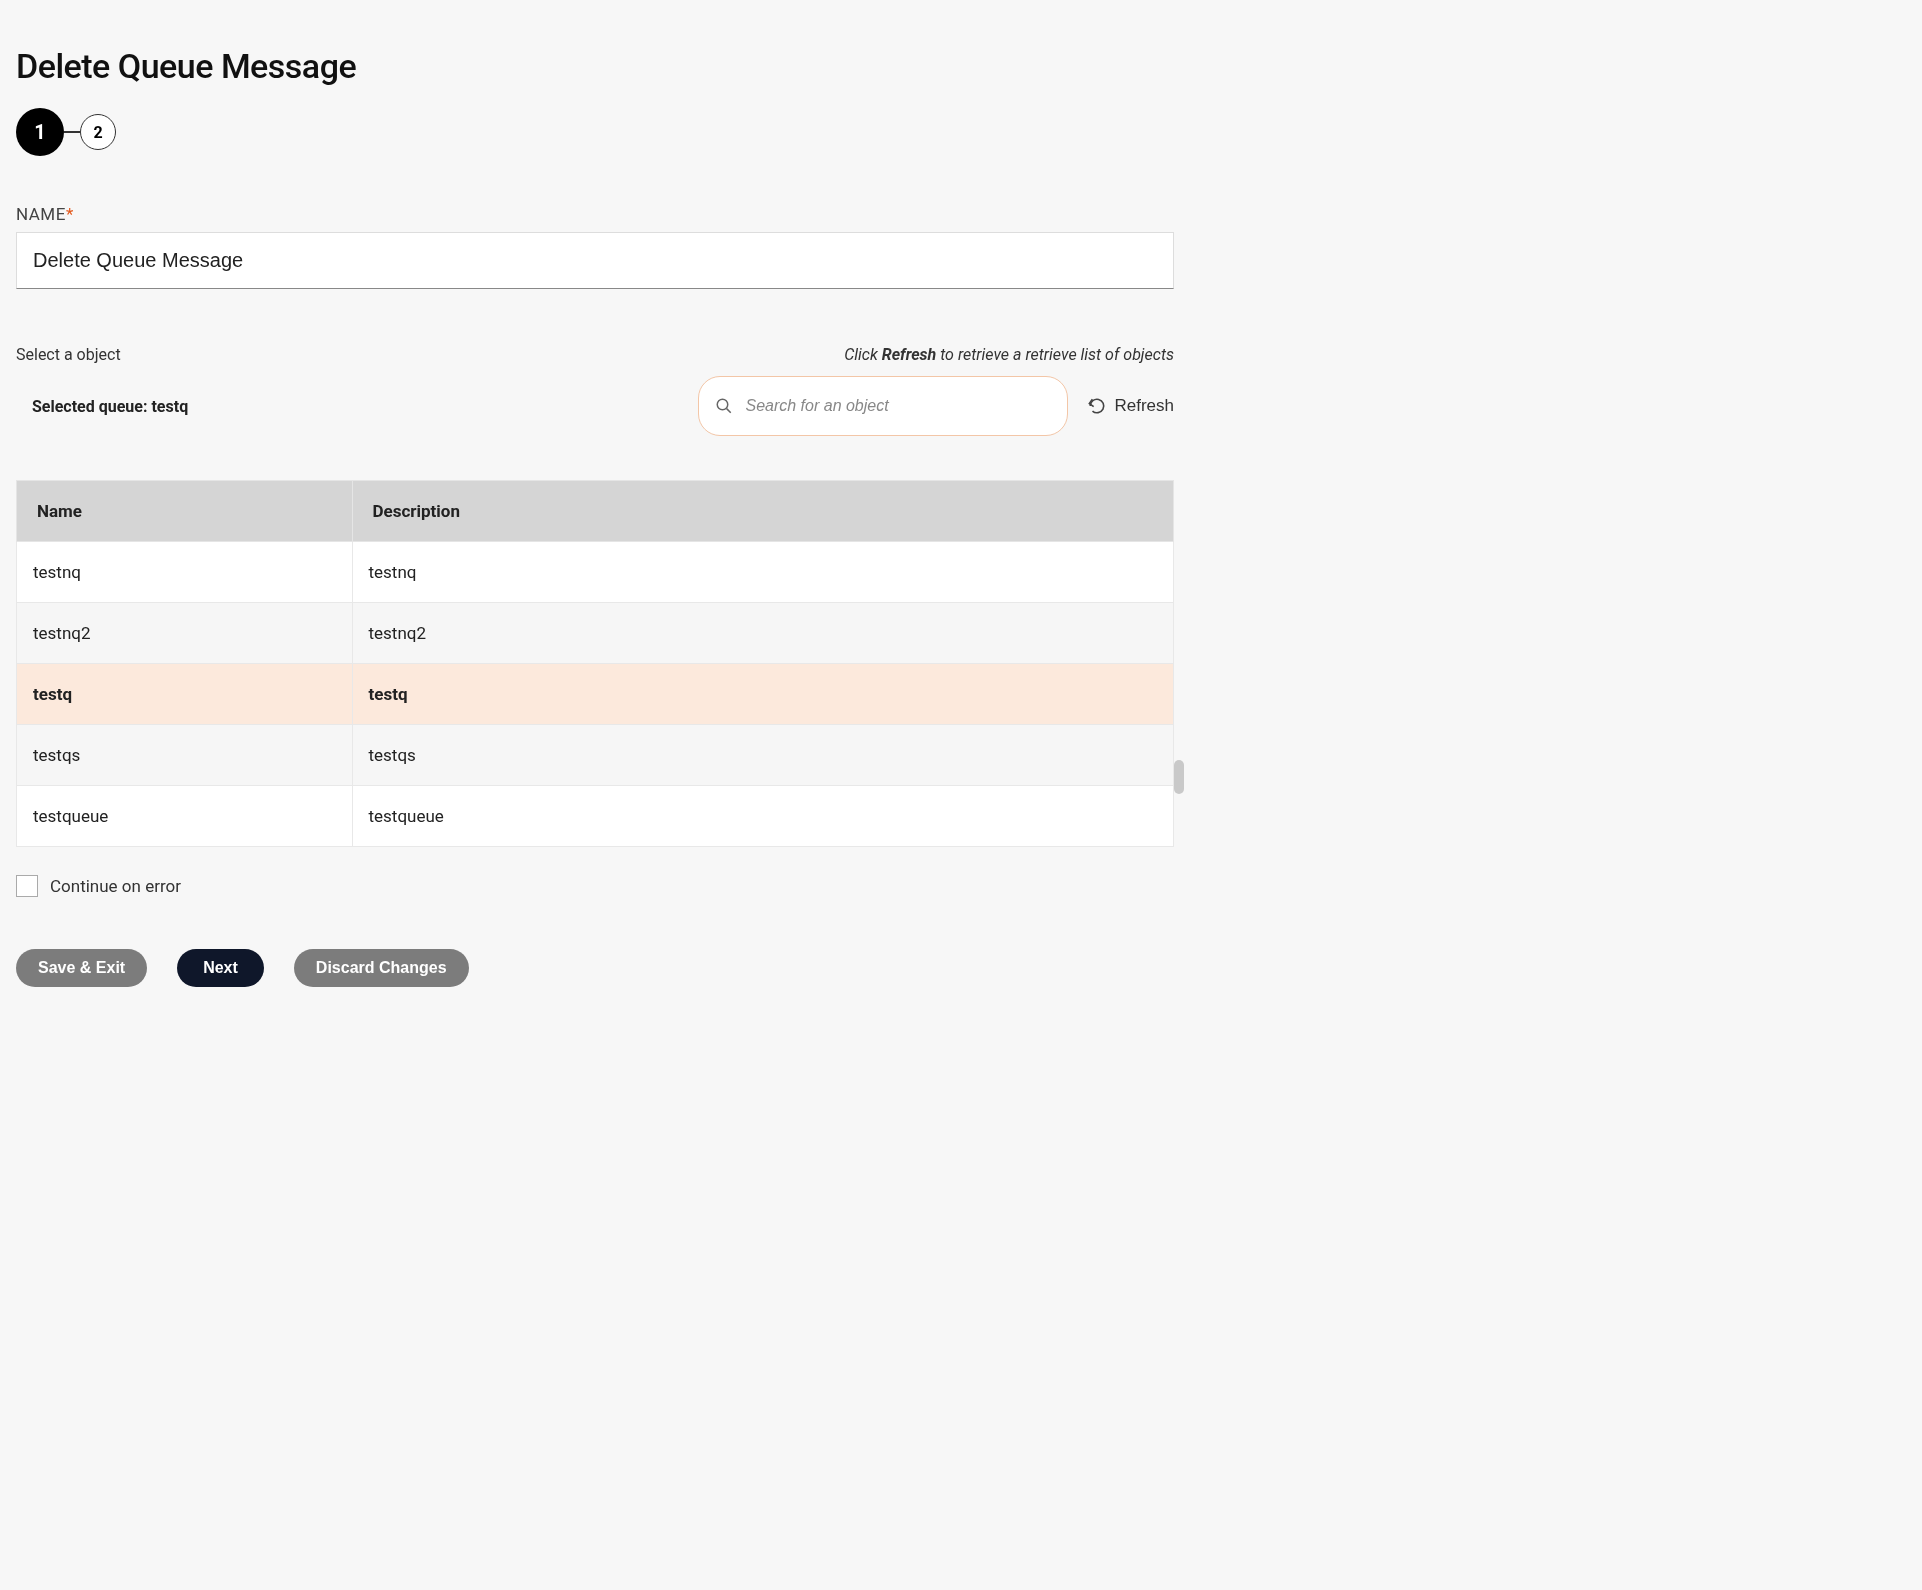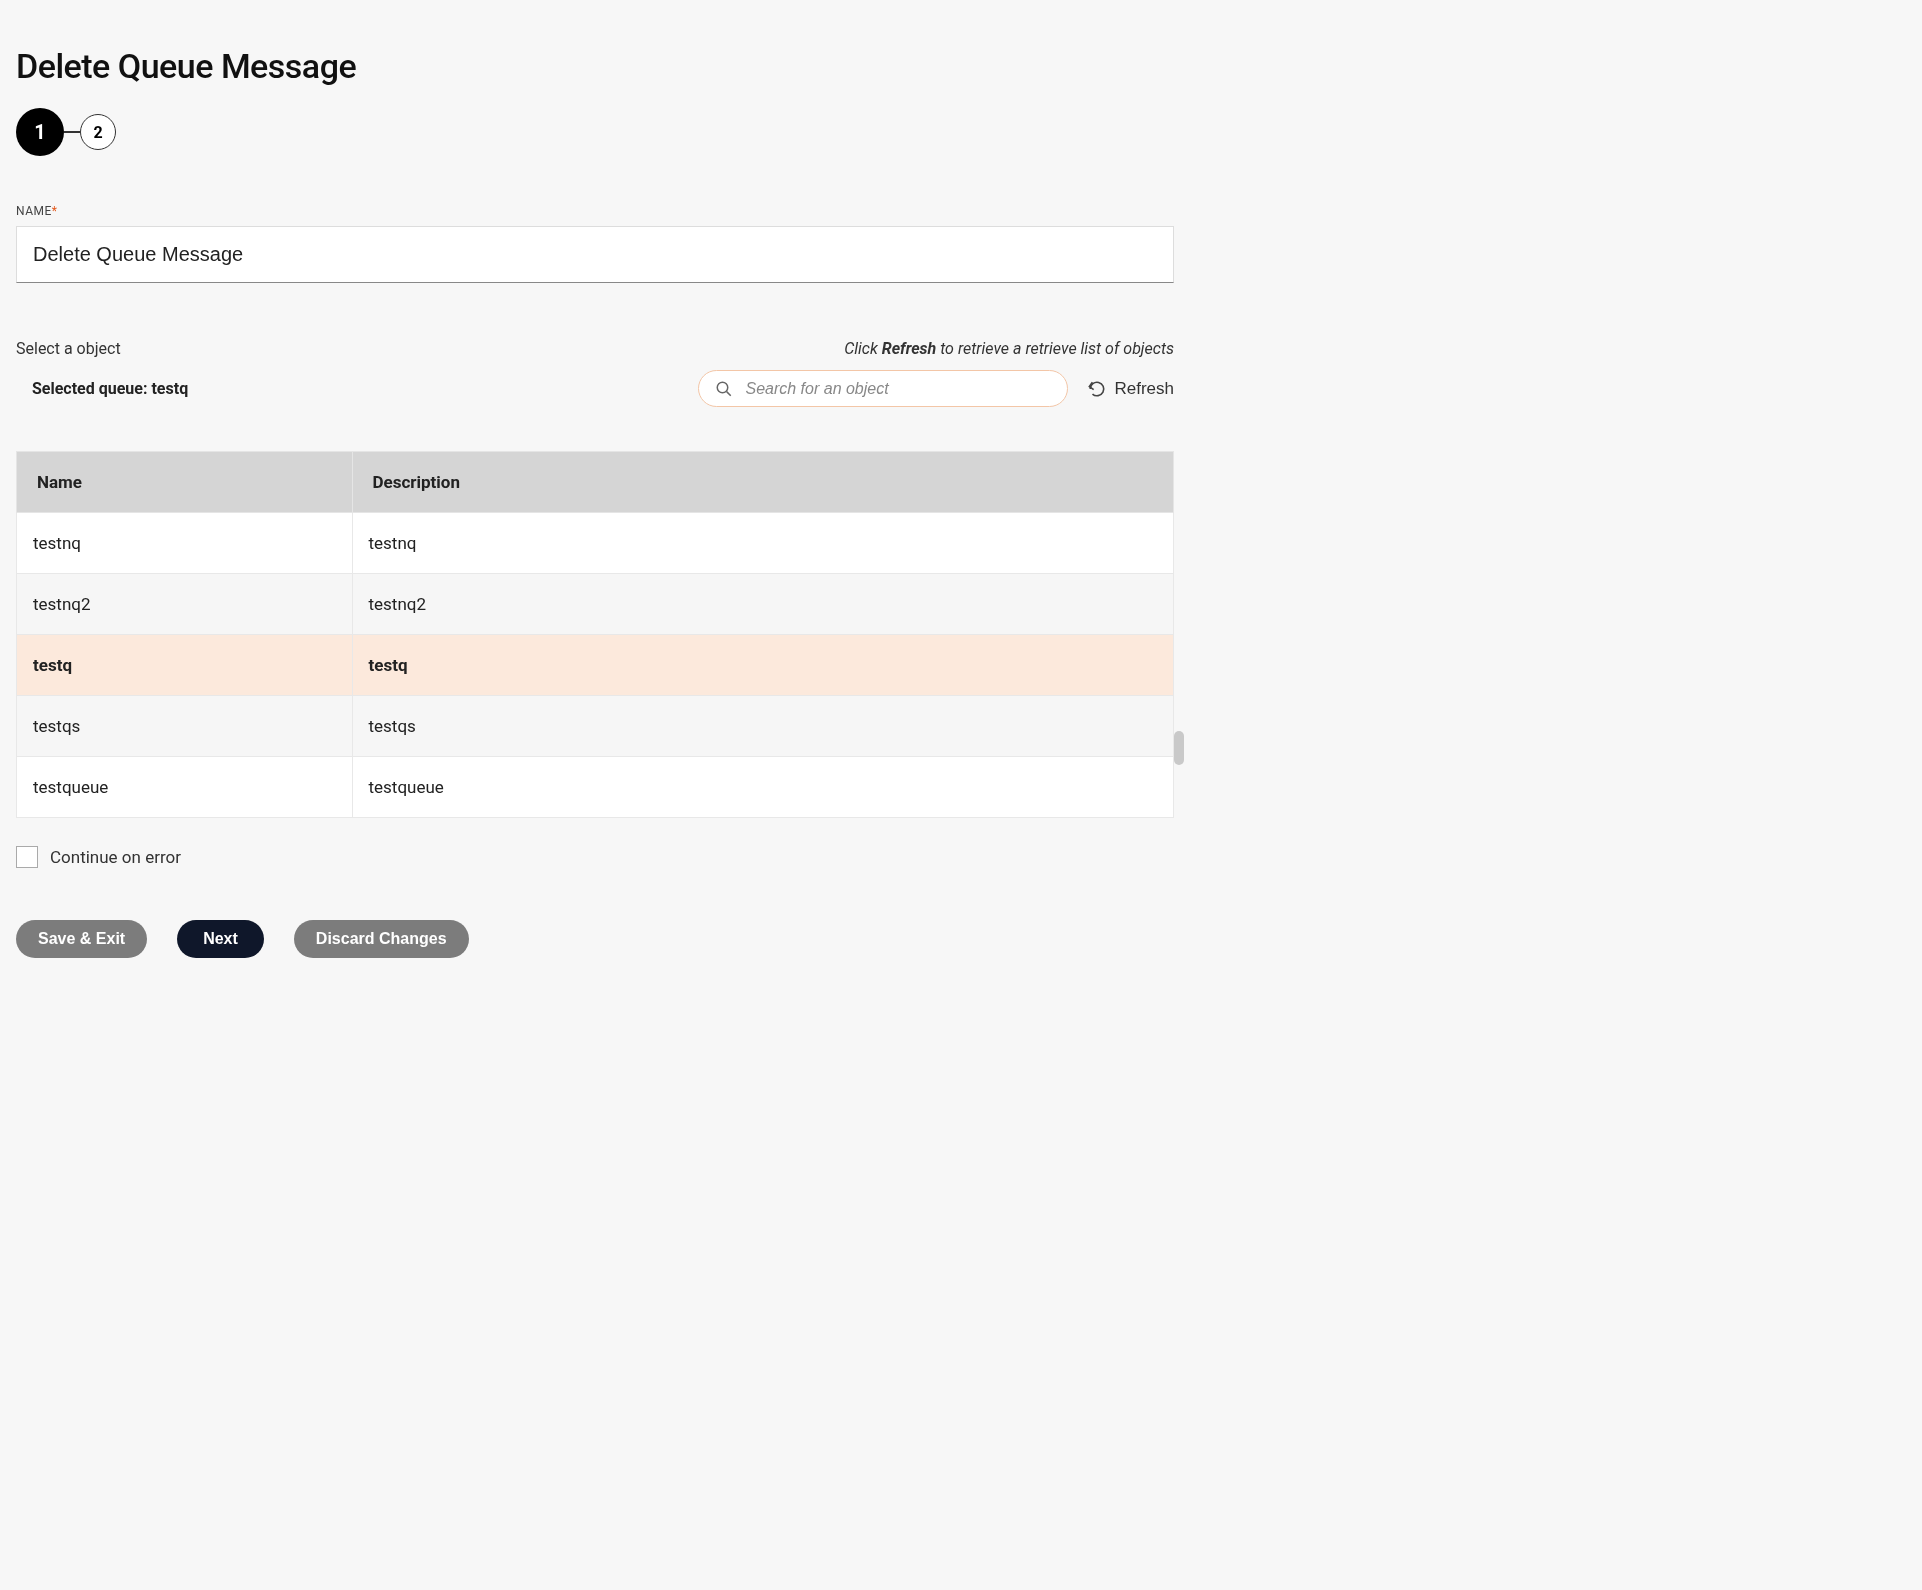--- a/index.html
+++ b/index.html
@@ -41,21 +41,21 @@
     background: #000; color: #fff;
   }
   .step.inactive {
     background: #fff; color: #000; border: 1.5px solid #333;
     width: 36px; height: 36px; font-size: 16px;
   }
   .step-line {
     width: 16px; height: 1.5px; background: #333;
   }
   .field-label {
-    font-size: 12px;
+    font-size: 17px;
     letter-spacing: 0.5px;
     color: #444;
     margin-bottom: 8px;
   }
   .field-label .req { color: #e3571a; }
   .text-input {
     width: 100%;
     padding: 16px 16px;
     font-size: 20px;
     border: 1px solid #ddd;
@@ -83,21 +83,21 @@
   }
   .selected-label { font-weight: 700; font-size: 16px; }
   .search-refresh {
     display: flex;
     align-items: center;
     gap: 20px;
   }
   .search-box {
     display: flex; align-items: center;
     width: 370px;
-    height: 37px;
+    height: 60px;
     border: 1px solid #f3c6a7;
     border-radius: 22px;
     background: #fff;
     padding: 0 16px;
     gap: 12px;
     justify-content: flex-end;
   }
   .search-box svg { flex-shrink: 0; }
   .search-box input {
     border: none; outline: none;

